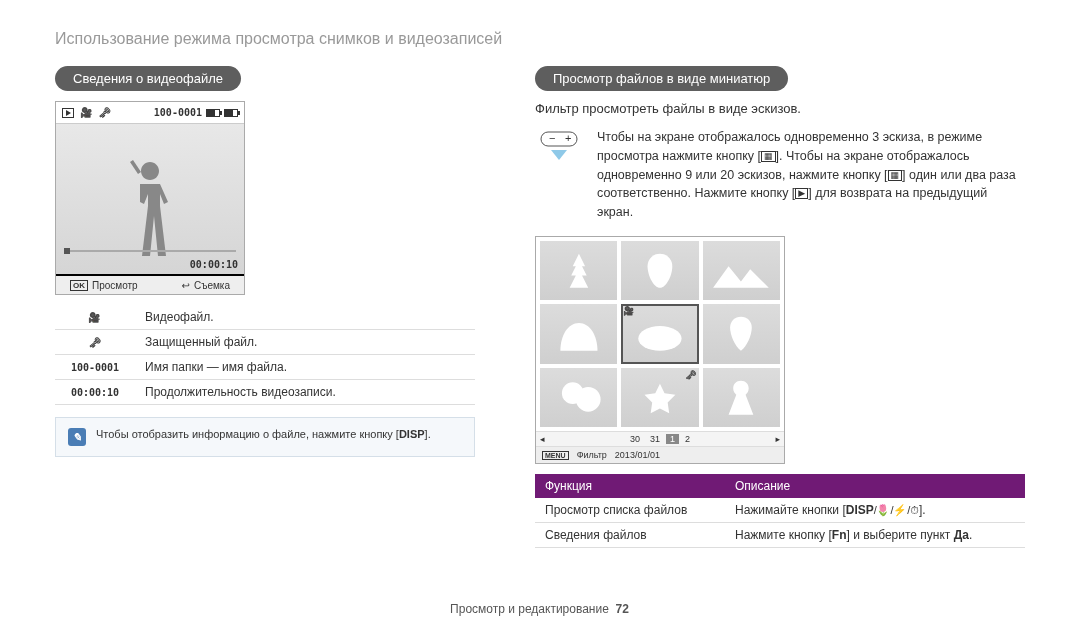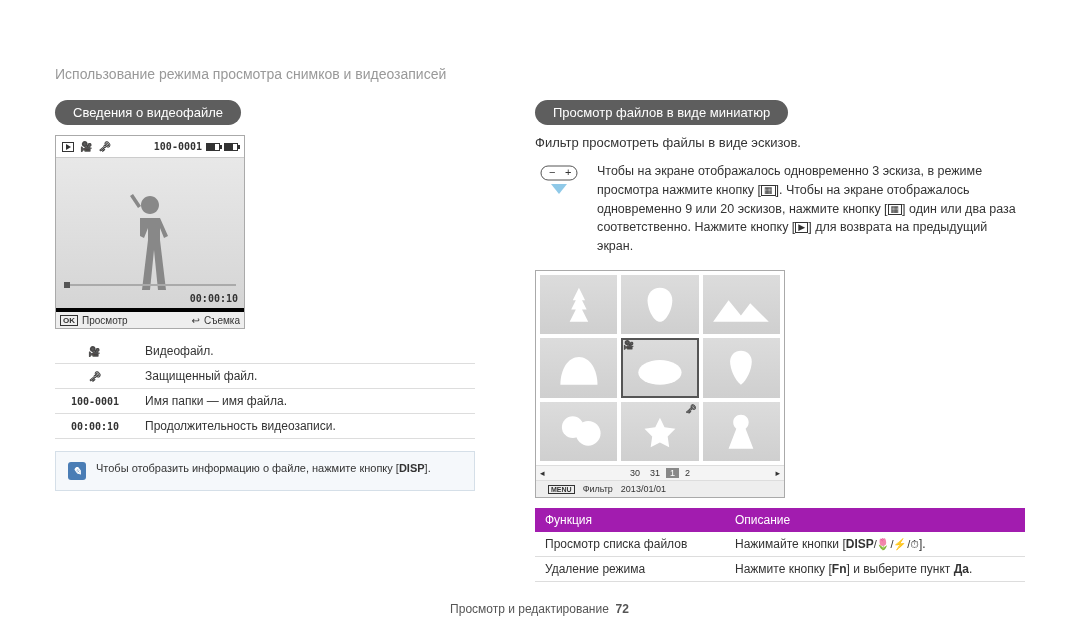--- a/index.html
+++ b/index.html
@@ -8,23 +8,22 @@
     font-size: 12px;
     color: #333;
     background: #fff;
     width: 1080px;
     height: 630px;
     padding: 30px 55px 20px 55px;
     position: relative;
   }
   .breadcrumb {
     color: #999;
-    font-size: 14px;
+    font-size: 16px;
     margin-bottom: 18px;
-    margin-top: 36px;
   }
   .columns {
     display: flex;
     gap: 60px;
   }
   .col { flex: 1; }
   .col-left { flex: 0 0 420px;}
   .col-right { flex: 1; }
   .section-header {
     display: inline-block;
@@ -96,24 +95,24 @@
   .lcd-progress::after {
     content:'';
     position:absolute;
     left:0; top:-2px;
     width:6px; height:6px;
     background:#555;
   }
   .lcd-bottom {
     height: 20px;
     background:#eee;
-    border-top:4px solid #000000;
+    border-top:2px solid #000000;
     display:flex;
     justify-content:space-between;
-    padding:0 4px;
+    padding:0 14px;
     font-size:10px;
   }
   .lcd-bottom .l, .lcd-bottom .r { display:flex; gap:4px; align-items:center;}
   .ok-box { border:1px solid #333; padding:0 2px; font-size:8px; font-weight:bold;}
   .back-icon { font-size:10px;}
   table.info-table {
     width: 100%;
     border-collapse: collapse;
     font-size:12px;
     margin-bottom:12px;
@@ -228,33 +227,33 @@
     font-size:9px;
     border-top:1px solid #ddd;
   }
   .thumb-daterow .nav { display:flex; gap:2px; align-items:center;}
   .thumb-daterow .nav span { padding:0 4px;}
   .thumb-daterow .current { background:#888; color:#fff; padding:0 6px;}
   .thumb-filterrow {
     display:flex;
     gap:8px;
     align-items:center;
-    padding:3px 12px;
+    padding:3px 6px;
     background:#eee;
     font-size:9px;
     border-top:1px solid #ddd;
   }
   .menu-box { border:1px solid #333; padding:0 2px; font-size:7px; font-weight:bold;}
   table.func-table {
     width:100%;
     border-collapse:collapse;
     font-size:12px;
   }
   table.func-table th {
-    background:#a21caf;
+    background:#701a75;
     color:#fff;
     text-align:left;
     padding:5px 10px;
     font-weight:normal;
   }
   table.func-table td {
     padding:5px 10px;
     border-bottom:1px solid #ddd;
   }
   table.func-table td:first-child { font-weight:normal; width:190px;}
@@ -448,21 +447,21 @@
         <th>Функция</th>
         <th>Описание</th>
       </tr>
       <tr>
         <td>Просмотр списка файлов</td>
         <td>
           <span>Нажимайте кнопки [</span><span class="disp-label">DISP</span><span class="flower">/🌷/⚡/⏱</span><span>].</span>
         </td>
       </tr>
       <tr>
-        <td>Удаление режима</td>
+        <td>Сведения файлов</td>
         <td>
           <span>Нажмите кнопку [</span><span class="disp-label">Fn</span><span>] и выберите пункт </span><span class="bold">Да</span><span>.</span>
         </td>
       </tr>
     </tbody>
       </table>
   </div>
 </div>
 
 <div class="footer">

